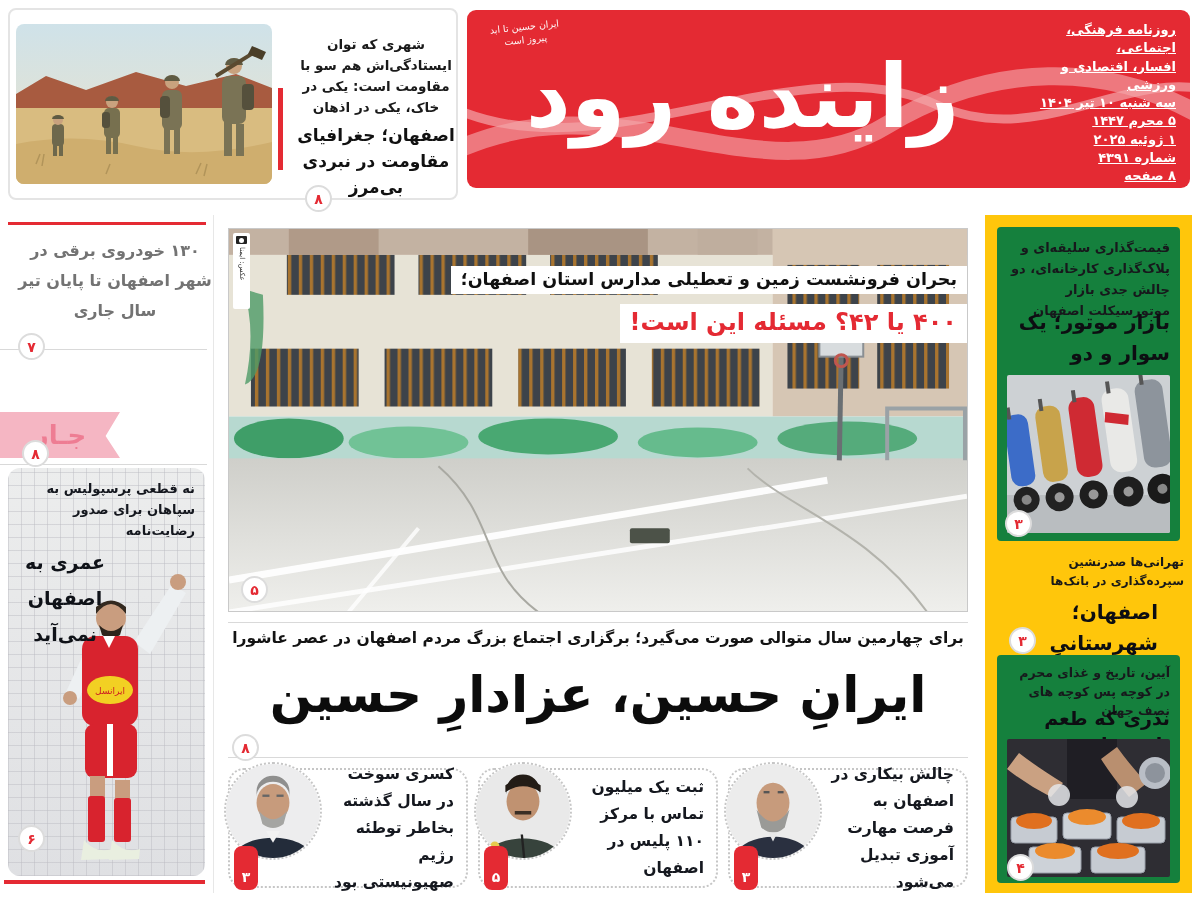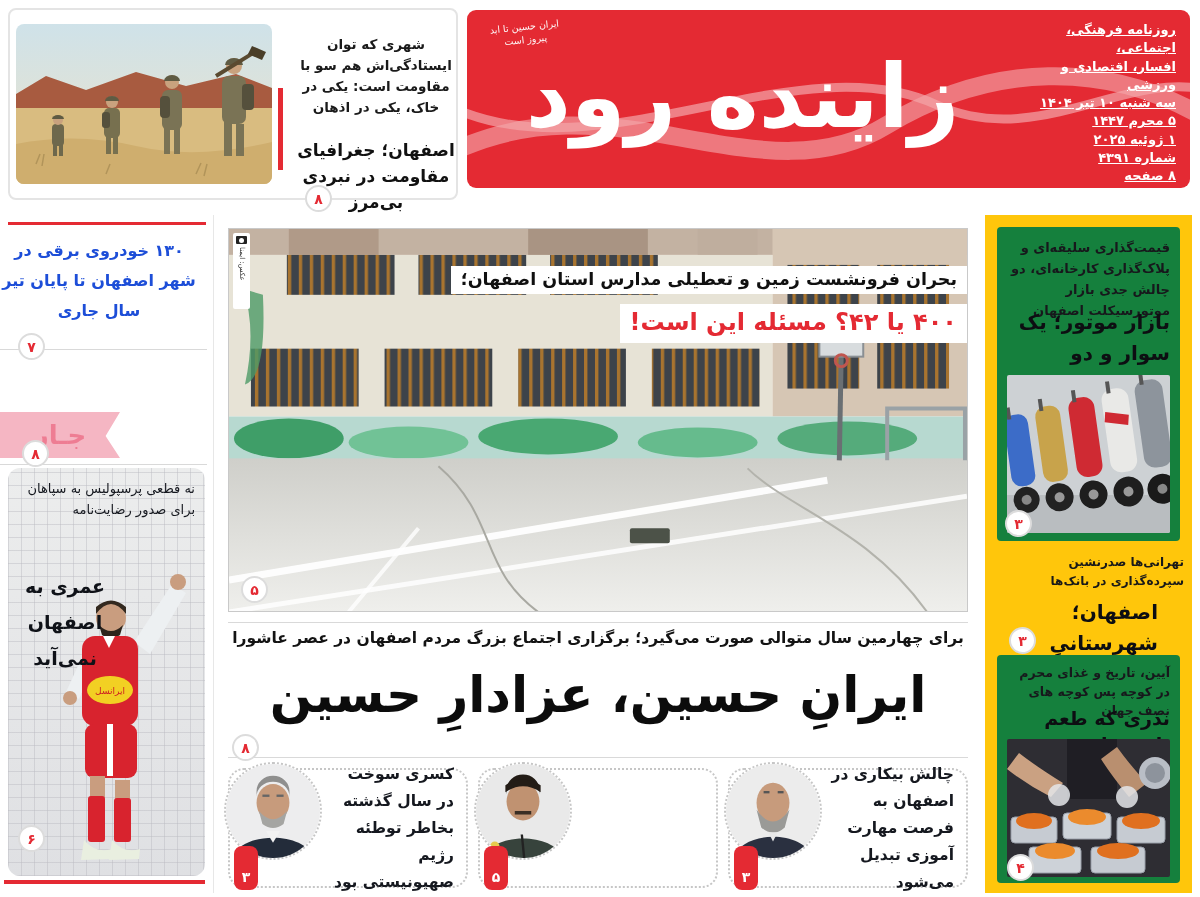--- a/index.html
+++ b/index.html
@@ -35,39 +35,39 @@
 
   .hr { position:absolute; height:1px; background:#d9d9d9; }
   .redline { position:absolute; background:#e42a33; }
 
   
   .resist-frame { left:8px; top:8px; width:450px; height:192px; border:2px solid #e4e4e4; border-radius:8px; }
   .resist-photo { left:14px; top:22px; width:256px; height:160px; border-radius:8px; overflow:hidden; }
   .resist-bar { left:276px; top:86px; width:5px; height:82px; background:#e42a33; }
   .resist-text { left:288px; top:24px; width:172px; text-align:center; }
   .resist-kicker { font-size:13.5px; font-weight:700; line-height:21px; color:#1a1a1a; }
-  .resist-title { margin-top:19px; font-size:17px; font-weight:700; line-height:26px; color:#111; }
-
-  
-  .lc-item { left:0; width:198px; text-align:center; font-weight:700; font-size:16px; line-height:30px; color:#1d4ed8; z-index:2; }
+  .resist-title { margin-top:4px; font-size:17px; font-weight:700; line-height:26px; color:#111; }
+
+  
+  .lc-item { left:16px; width:198px; text-align:center; font-weight:700; font-size:16px; line-height:30px; color:#737373; z-index:2; }
   .vline { position:absolute; width:1px; background:#e7e7e7; }
 
   .jaaar { left:0; top:412px; width:120px; height:46px; background:#f5b6c3; z-index:1;
     clip-path:polygon(0 0,100% 0,88% 52%,100% 100%,0 100%);
     display:flex; align-items:center; justify-content:center; }
   .jaaar span { color:#ee7d93; font-weight:700; font-size:26px; letter-spacing:2px; }
 
   .fut-card { left:8px; top:468px; width:197px; height:408px; border-radius:12px; overflow:hidden;
     background:
       repeating-linear-gradient(0deg, rgba(185,185,192,.45) 0 1px, transparent 1px 13px),
       repeating-linear-gradient(90deg, rgba(185,185,192,.45) 0 1px, transparent 1px 13px),
       linear-gradient(#eceded,#dfe0e3);
   }
-  .fut-kicker { position:absolute; top:10px; right:10px; left:8px; text-align:right; font-weight:400; font-size:13px; line-height:21px; color:#15181f; }
-  .fut-title { position:absolute; top:100px; left:6px; width:102px; text-align:center; font-weight:700; font-size:19px; line-height:36px; color:#0f1218; }
+  .fut-kicker { position:absolute; top:10px; right:10px; left:8px; text-align:right; font-weight:700; font-size:13px; line-height:21px; color:#15181f; }
+  .fut-title { position:absolute; top:76px; left:6px; width:102px; text-align:center; font-weight:700; font-size:19px; line-height:36px; color:#0f1218; }
 
   
   .main-photo { left:228px; top:228px; width:740px; height:384px; border:1px solid #c9c9c9; overflow:hidden; }
   .credit { position:absolute; left:4px; top:4px; width:17px; height:76px; background:#fff; border-radius:2px; z-index:4;
     display:flex; flex-direction:column; align-items:center; padding-top:3px; }
   .credit .cam { width:11px; height:8px; background:#222; border-radius:1px; position:relative; }
   .credit .cam::after { content:""; position:absolute; left:3px; top:1.5px; width:5px; height:5px; border-radius:50%; background:#fff; }
   .credit .ctext { writing-mode:vertical-rl; font-size:7px; color:#333; margin-top:3px; letter-spacing:1px; }
   .ov-kicker { position:absolute; top:37px; right:0; background:#fff; padding:3px 10px 5px; font-weight:700; font-size:17.5px; color:#101010; z-index:3; }
   .ov-title { position:absolute; top:75px; right:0; background:#fff; padding:4px 10px 7px; font-weight:700; font-size:24px; color:#e42a33; z-index:3; }
@@ -303,20 +303,21 @@
         <ellipse cx="40" cy="32" rx="14" ry="16" fill="#c09271"></ellipse>
         <path d="M26,26 a14,12 0 0 1 28,0 l0,-4 a14,13 0 0 0 -28,0 z" fill="#231c16"></path>
         <path d="M25,24 q15,-10 30,0 l0,-6 q-15,-9 -30,0 z" fill="#231c16"></path>
         <rect x="33" y="40" width="14" height="3" fill="#3a2e24"></rect>
         <path d="M6,80 C14,58 66,58 74,80 Z" fill="#37433c"></path>
         <path d="M39,60 L41,80" stroke="#222" stroke-width="2"></path>
         <circle cx="16" cy="70" r="4" fill="#e6c94d"></circle>
       </svg>
     </div>
     <div class="badge">۵</div>
+    <div class="btext">ثبت یک میلیون تماس با مرکز ۱۱۰ پلیس در اصفهان</div>
   </div>
 
   <div class="bcard" style="left:228px;">
     <div class="ring">
       <svg viewBox="0 0 80 80">
         <rect width="80" height="80" fill="#ededee"></rect>
         <ellipse cx="40" cy="33" rx="14" ry="16" fill="#c79b7c"></ellipse>
         <path d="M26,28 a14,13 0 0 1 28,0 l0,-5 a14,13 0 0 0 -28,0 z" fill="#8f8f8e"></path>
         <path d="M28,40 q12,14 24,0 l-3,11 q-9,7 -18,0 z" fill="#a5a5a2"></path>
         <rect x="31" y="26" width="6" height="2" fill="#666"></rect>

